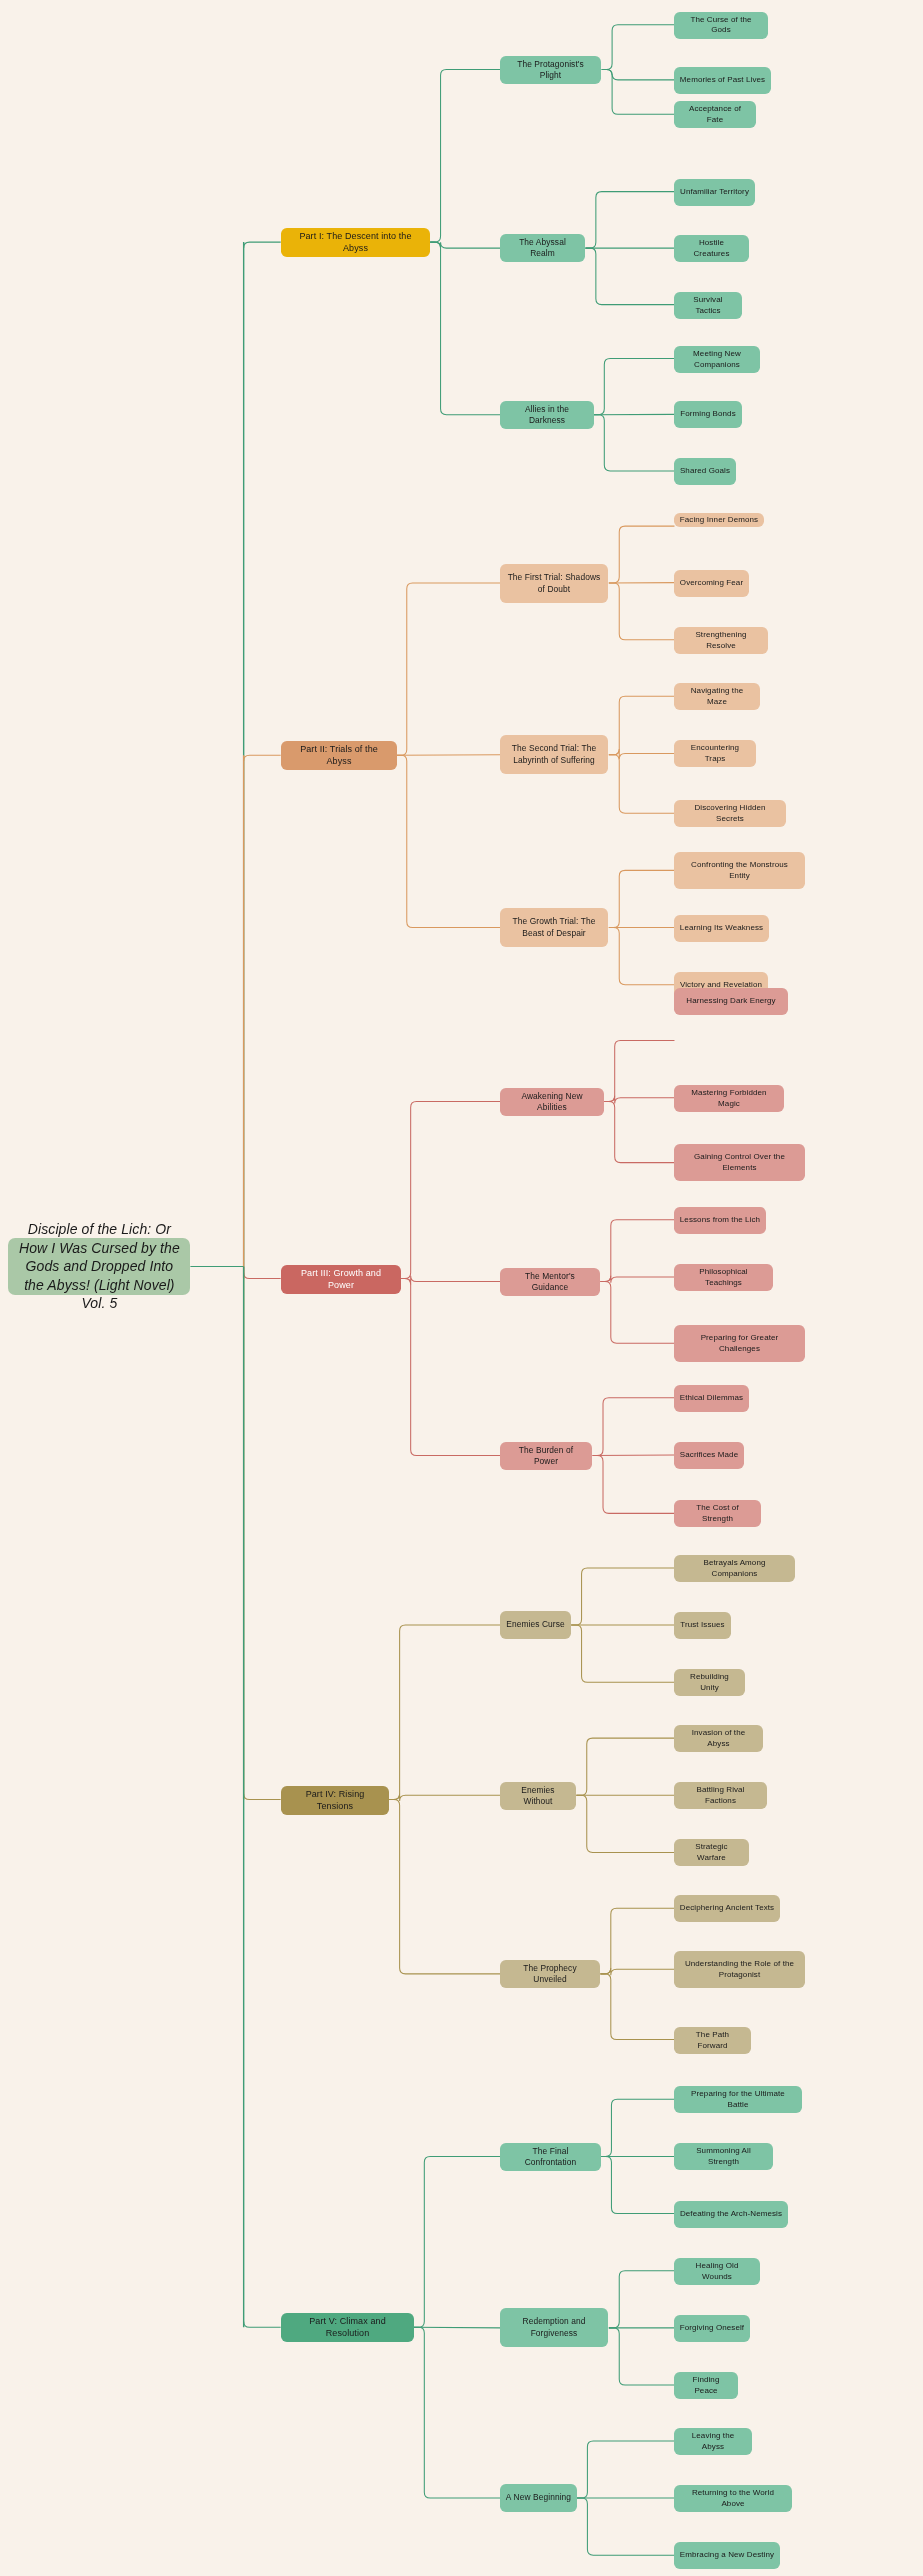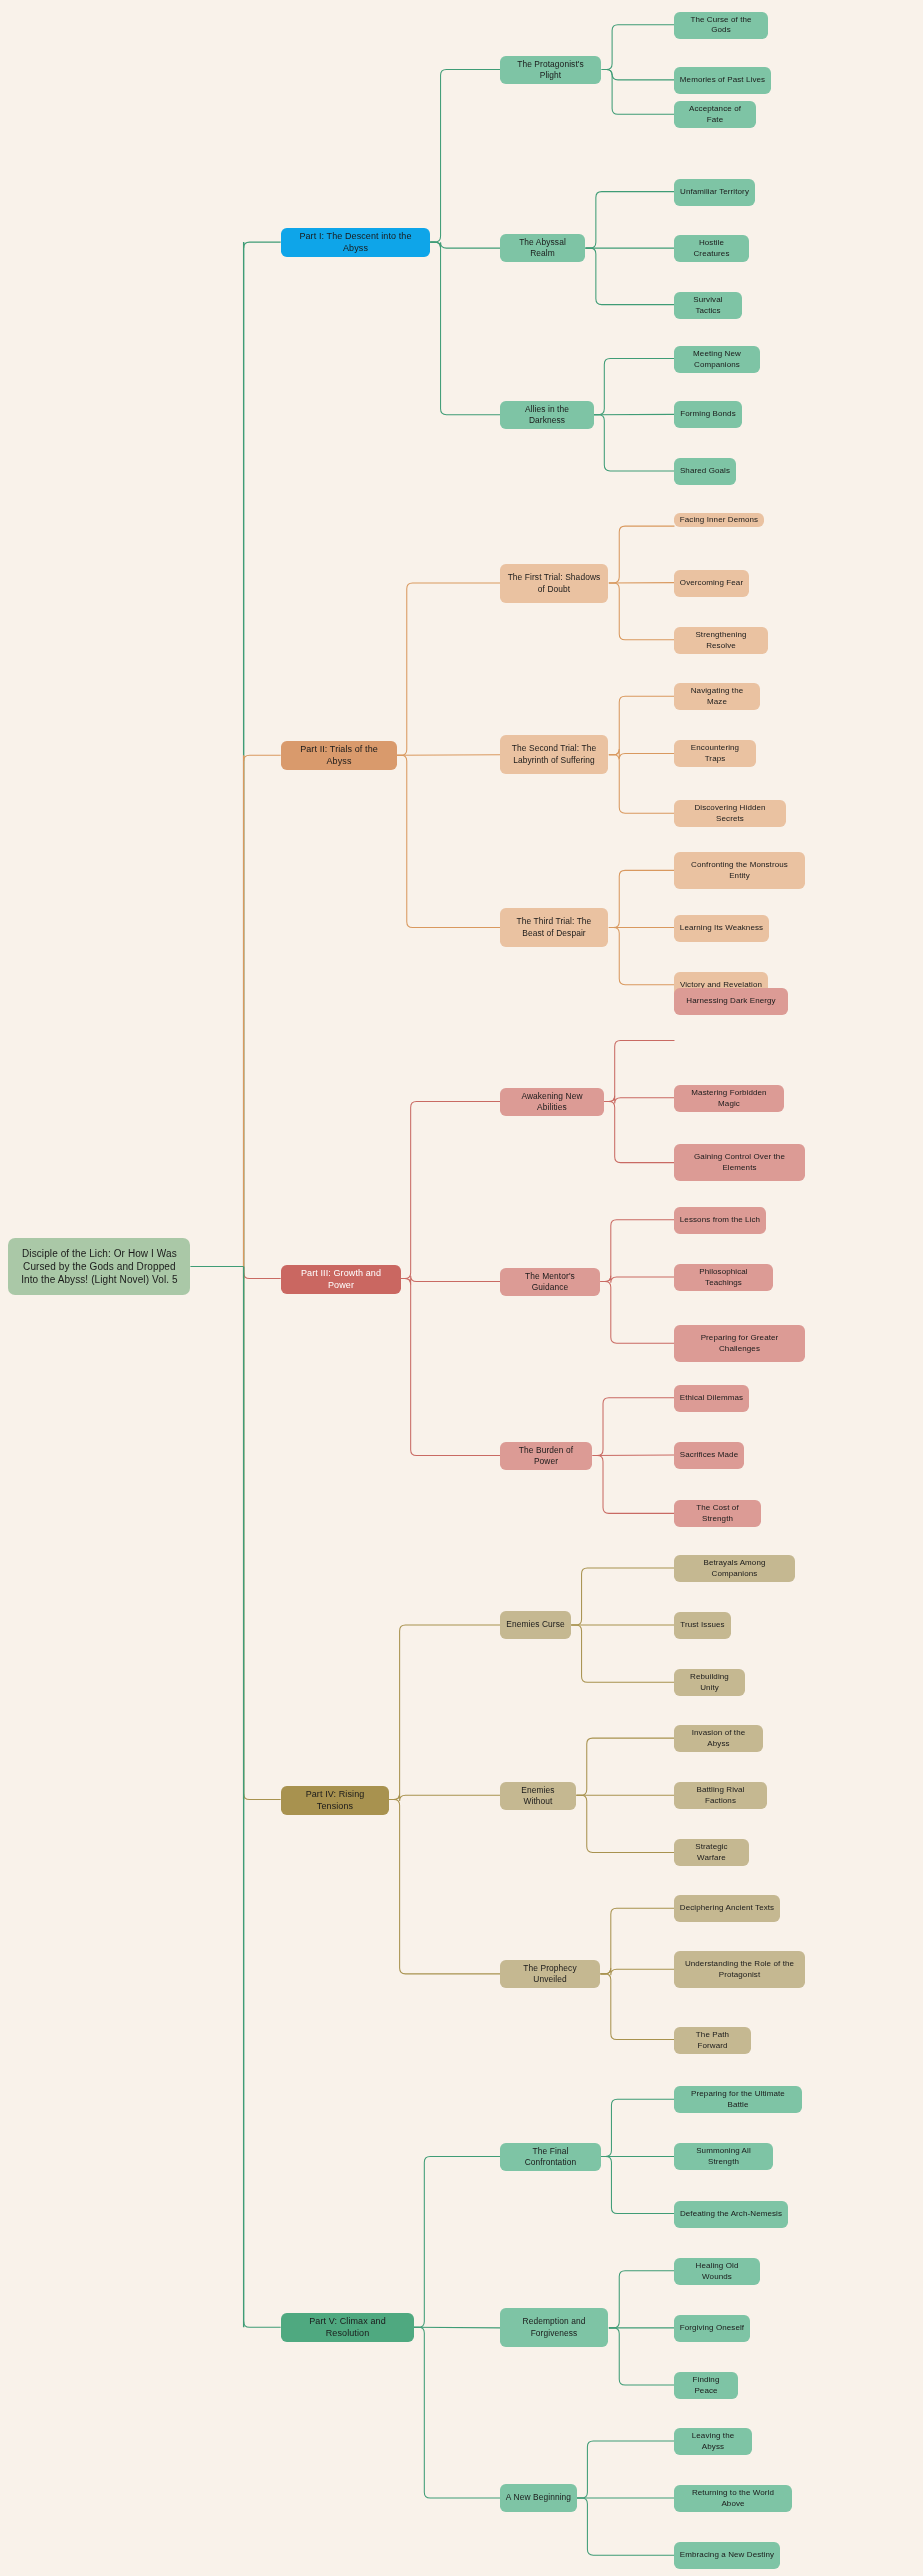--- a/index.html
+++ b/index.html
@@ -30,22 +30,23 @@
     display: flex;
     align-items: center;
     justify-content: center;
     text-align: center;
     line-height: 1.32;
     color: #1a1a1a;
     padding: 3.2px 5.8px;
     letter-spacing: 0.1px;
   }
   .node.root {
-    font-size: 10px;
+    font-size: 14px;
     border-radius: 7.1px;
+    font-style: italic;
   }
   .node.lvl1 { font-size: 9px; }
   .node.lvl2 { font-size: 8.4px; }
   .node.lvl3 { font-size: 8px; }
   .node.white-text { color: #ffffff; }
 </style>
 </head>
 <body style="background: rgb(249, 242, 234);">
 
 <div id="mindmap-root">
@@ -155,21 +156,21 @@
       </div>
       <div class="node lvl3" style="left: 674px; top: 401px; width: 68px; height: 27px; background: rgb(126, 196, 165);">
         <span>Forming Bonds</span>
       </div>
       <div class="node lvl3" style="left: 674px; top: 458px; width: 62px; height: 27px; background: rgb(126, 196, 165);">
         <span>Shared Goals</span>
       </div>
       <div class="node lvl2" style="left: 500px; top: 401px; width: 94px; height: 28px; background: rgb(126, 196, 165);">
         <span>Allies in the Darkness</span>
       </div>
-      <div class="node lvl1" style="left: 281px; top: 228px; width: 149px; height: 29px; background: #0ea5e9;">
+      <div class="node lvl1" style="left: 281px; top: 228px; width: 149px; height: 29px; background: #eab308;">
         <span>Part I: The Descent into the Abyss</span>
       </div>
       <div class="node lvl3" style="left: 674px; top: 513px; width: 90px; height: 14px; background: rgb(234, 194, 161);">
         <span>Facing Inner Demons</span>
       </div>
       <div class="node lvl3" style="left: 674px; top: 570px; width: 75px; height: 27px; background: rgb(234, 194, 161);">
         <span>Overcoming Fear</span>
       </div>
       <div class="node lvl3" style="left: 674px; top: 627px; width: 94px; height: 27px; background: rgb(234, 194, 161);">
         <span>Strengthening Resolve</span>
@@ -192,21 +193,21 @@
       <div class="node lvl3" style="left: 674px; top: 852px; width: 131px; height: 37px; background: rgb(234, 194, 161);">
         <span>Confronting the Monstrous Entity</span>
       </div>
       <div class="node lvl3" style="left: 674px; top: 915px; width: 95px; height: 27px; background: rgb(234, 194, 161);">
         <span>Learning Its Weakness</span>
       </div>
       <div class="node lvl3" style="left: 674px; top: 972px; width: 94px; height: 27px; background: rgb(234, 194, 161);">
         <span>Victory and Revelation</span>
       </div>
       <div class="node lvl2" style="left: 500px; top: 908px; width: 108px; height: 39px; background: rgb(234, 194, 161);">
-        <span>The Third Trial: The Beast of Despair</span>
+        <span>The Growth Trial: The Beast of Despair</span>
       </div>
       <div class="node lvl1" style="left: 281px; top: 741px; width: 116px; height: 29px; background: rgb(217, 154, 108);">
         <span>Part II: Trials of the Abyss</span>
       </div>
       <div class="node lvl3" style="left: 674px; top: 988px; width: 114px; height: 27px; background: rgb(220, 155, 149);">
         <span>Harnessing Dark Energy</span>
       </div>
       <div class="node lvl3" style="left: 674px; top: 1085px; width: 110px; height: 27px; background: rgb(220, 155, 149);">
         <span>Mastering Forbidden Magic</span>
       </div>

